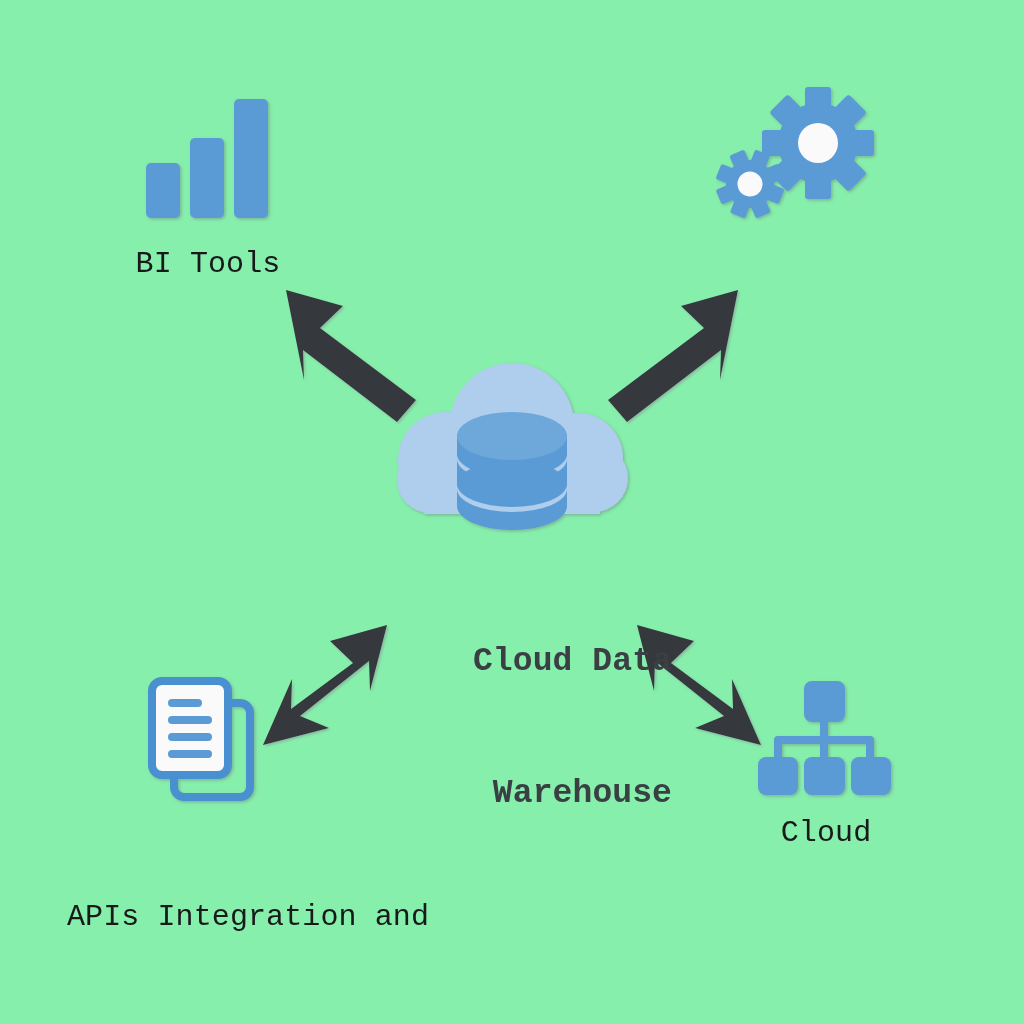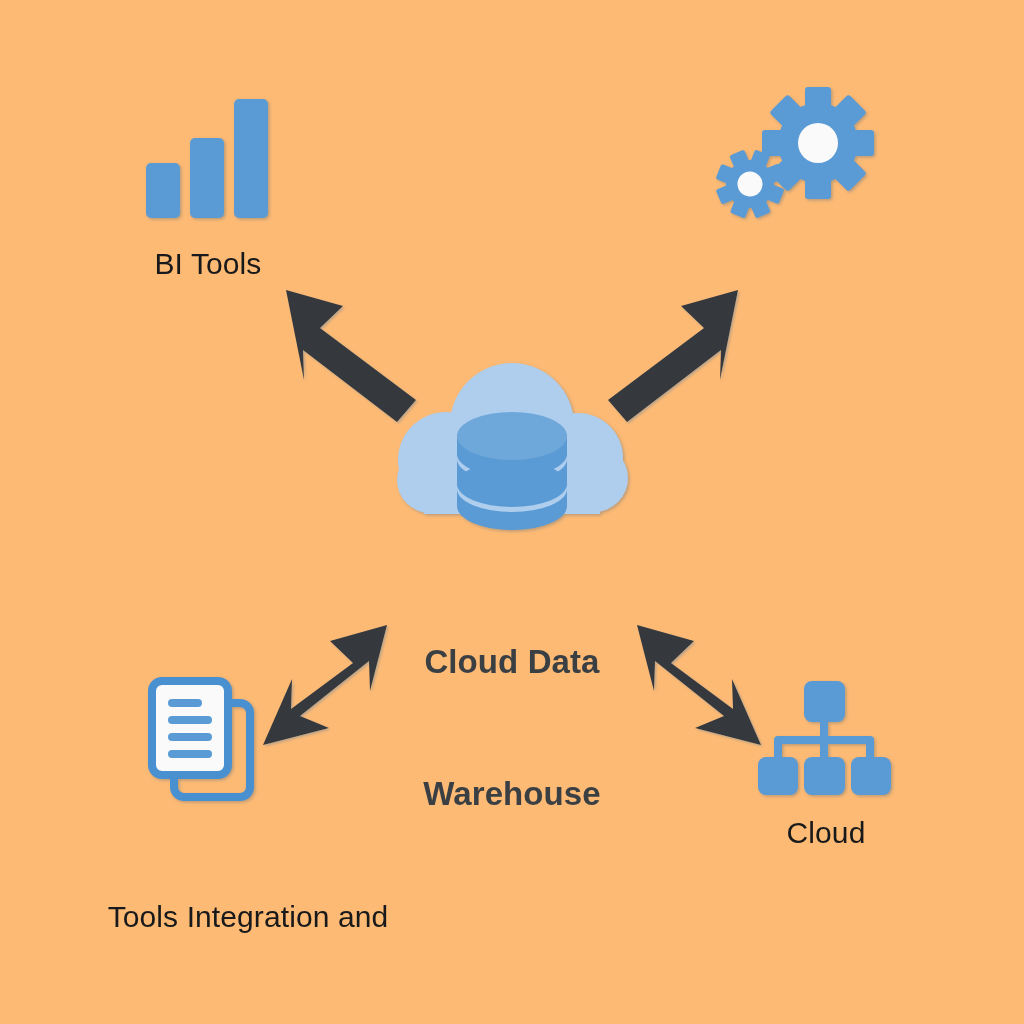--- a/index.html
+++ b/index.html
@@ -4,22 +4,22 @@
 <style>
   html, body {
     margin: 0;
     padding: 0;
     background: #ffffff;
   }
   #canvas {
     position: relative;
     width: 1024px;
     height: 1024px;
-    background: #fdba74;
-    font-family: Liberation Sans, sans-serif;
+    background: #86efac;
+    font-family: Liberation Mono, monospace;
     overflow: hidden;
   }
   #diagram-svg {
     position: absolute;
     left: 0;
     top: 0;
     width: 1024px;
     height: 1024px;
   }
   .node-label {
@@ -27,21 +27,21 @@
     text-align: center;
     color: #18191a;
     font-size: 30px;
     line-height: 42px;
     font-weight: 400;
     letter-spacing: 0.1px;
     white-space: pre;
   }
   .center-label {
     position: absolute;
-    text-align: center;
+    text-align: right;
     color: #3a3f44;
     font-size: 33px;
     line-height: 44px;
     font-weight: 700;
     letter-spacing: 0.1px;
     white-space: pre;
   }
   #label-bi-tools      { left: 48px;  top: 243px; width: 320px; }
   #label-ml-ai-tools   { left: 636px; top: 243px; width: 340px; }
   #label-data-int      { left: 24px;  top: 812px; width: 448px; }
@@ -206,21 +206,21 @@
       <rect x="758" y="757" width="40" height="38" rx="8" ry="8" fill="#5a9bd5"></rect>
       <rect x="804" y="757" width="41" height="38" rx="8" ry="8" fill="#5a9bd5"></rect>
       <rect x="851" y="757" width="40" height="38" rx="8" ry="8" fill="#5a9bd5"></rect>
     </g>
   </svg>
 
   <div class="node-label" id="label-bi-tools">BI Tools</div>
 
 
   <div class="node-label" id="label-data-int">
-    <div>Tools Integration and</div>
+    <div>APIs Integration and</div>
     <div>ETL / ELT Frameworks</div>
   </div>
 
   <div class="node-label" id="label-apis">Cloud</div>
 
   <div class="center-label" id="label-cloud-dw">
     <div>Cloud Data</div>
     <div>Warehouse</div>
   </div>
 

